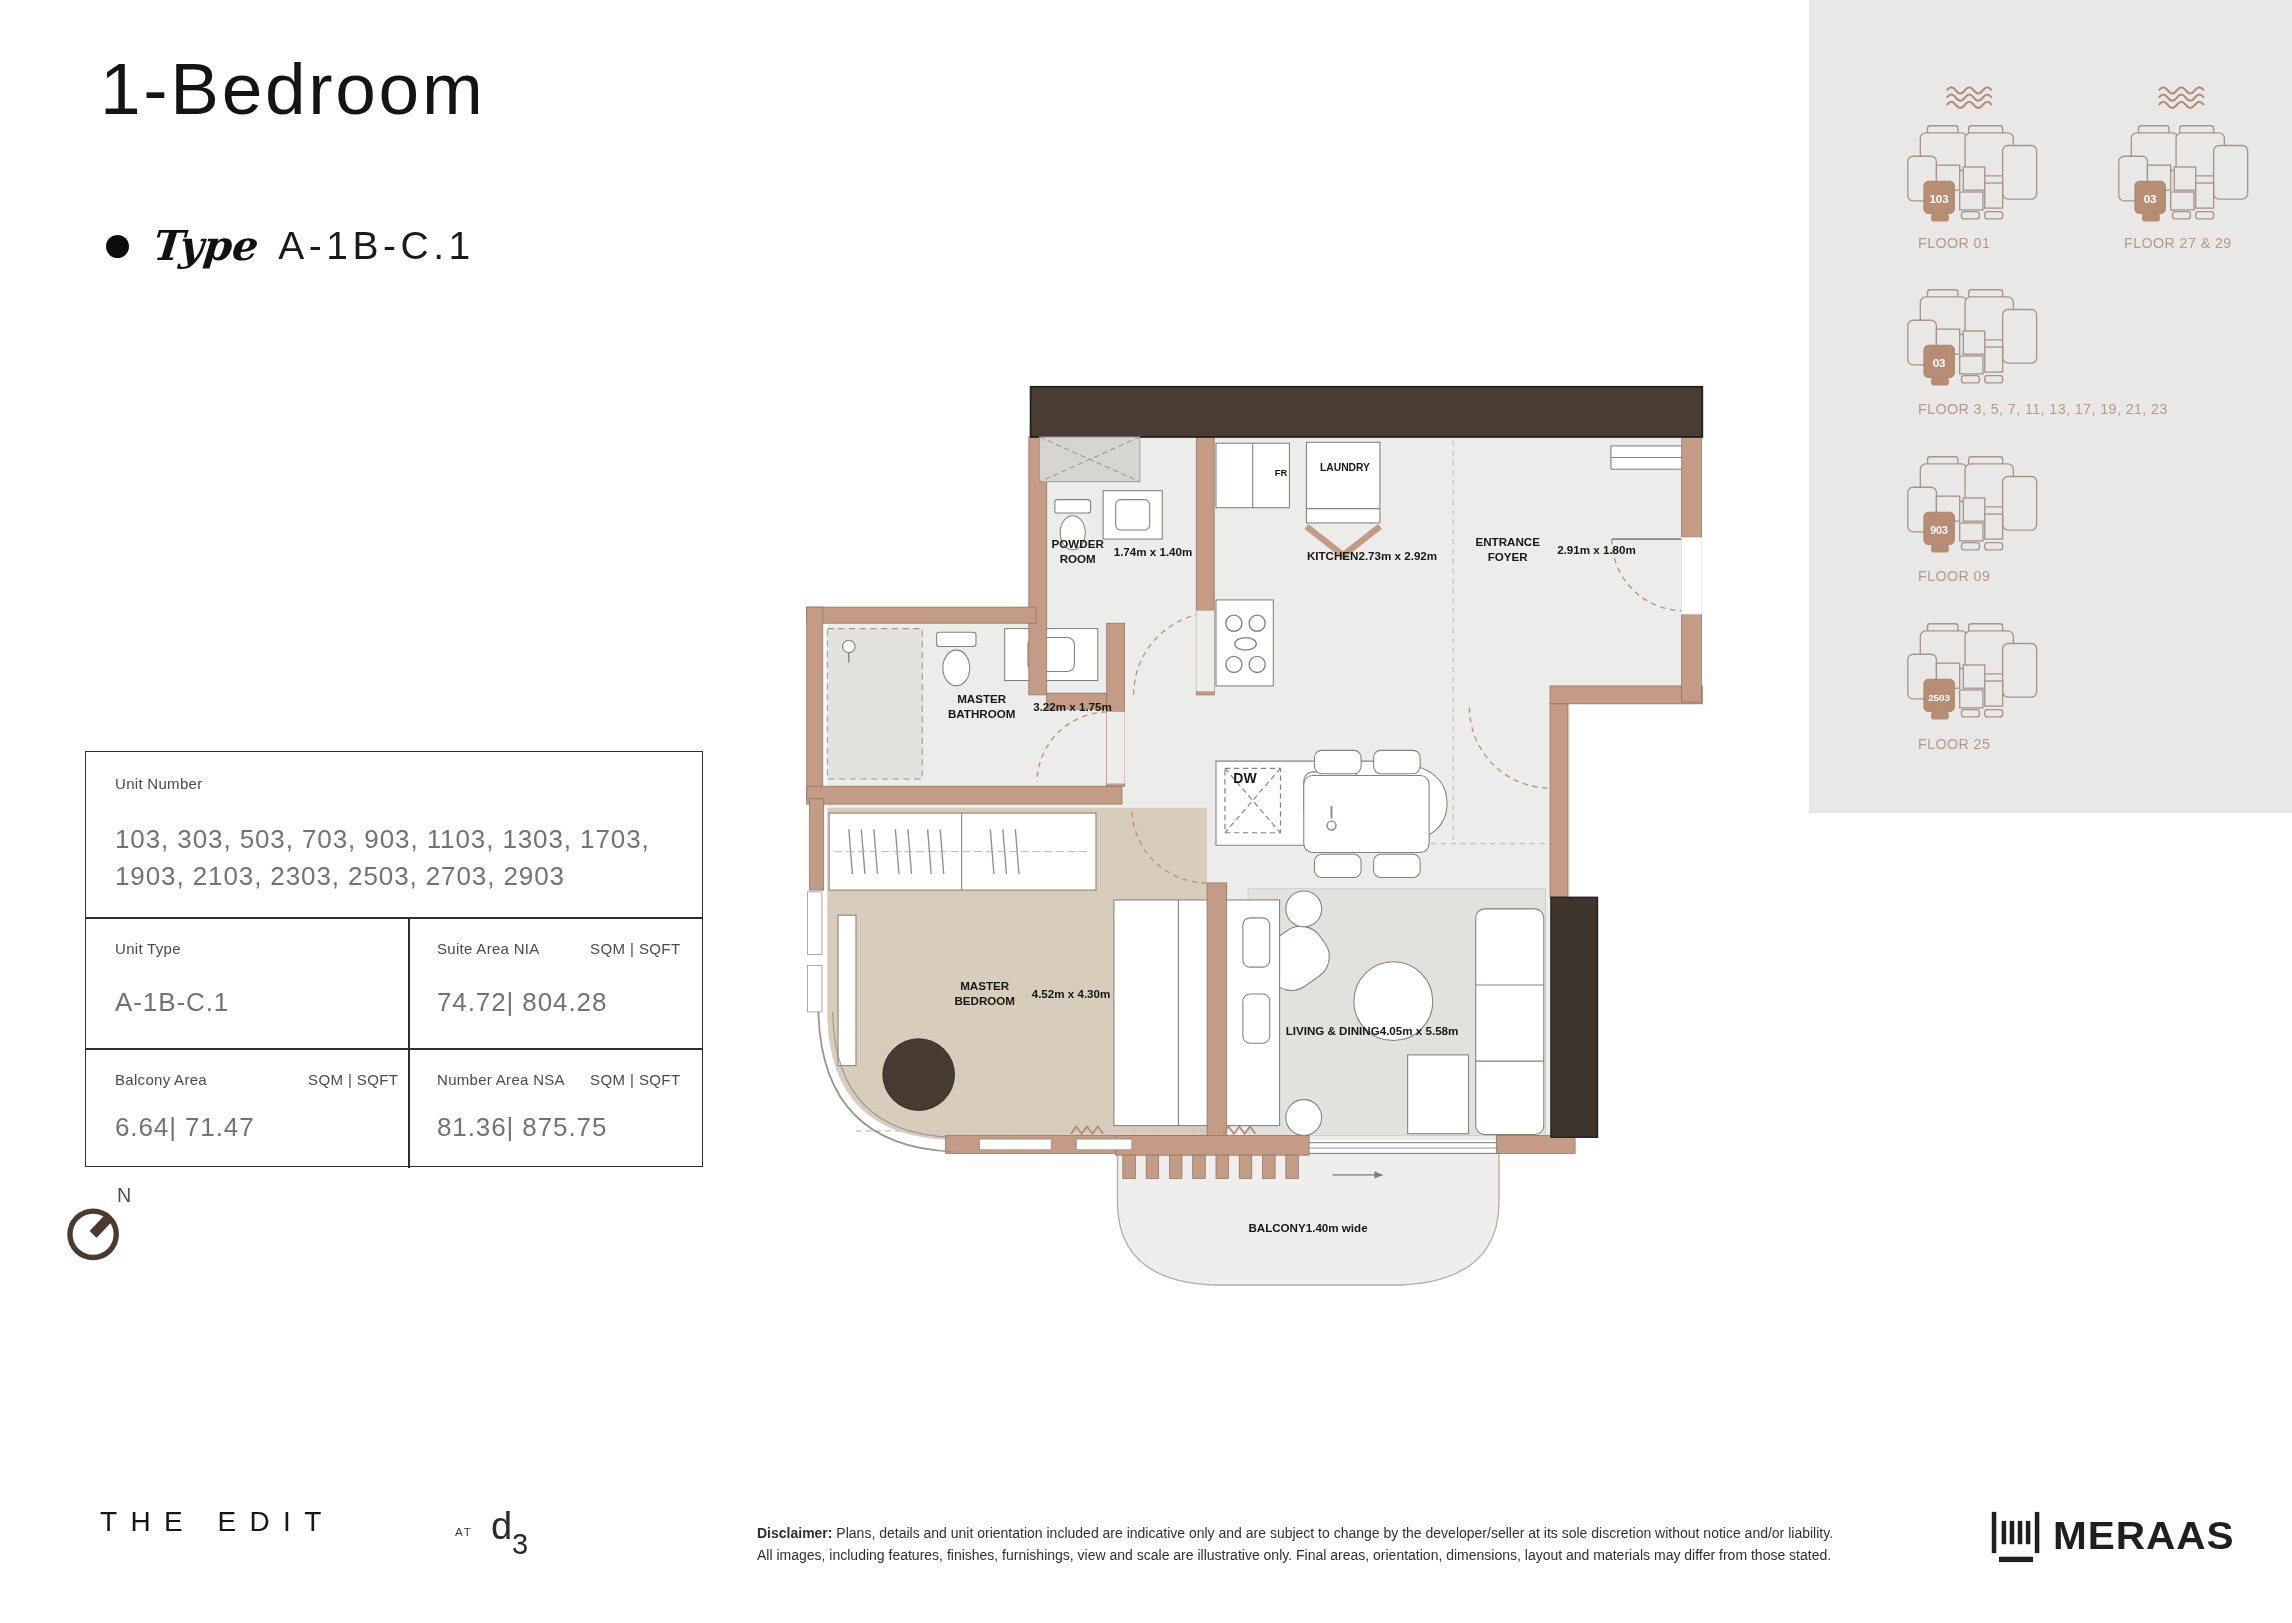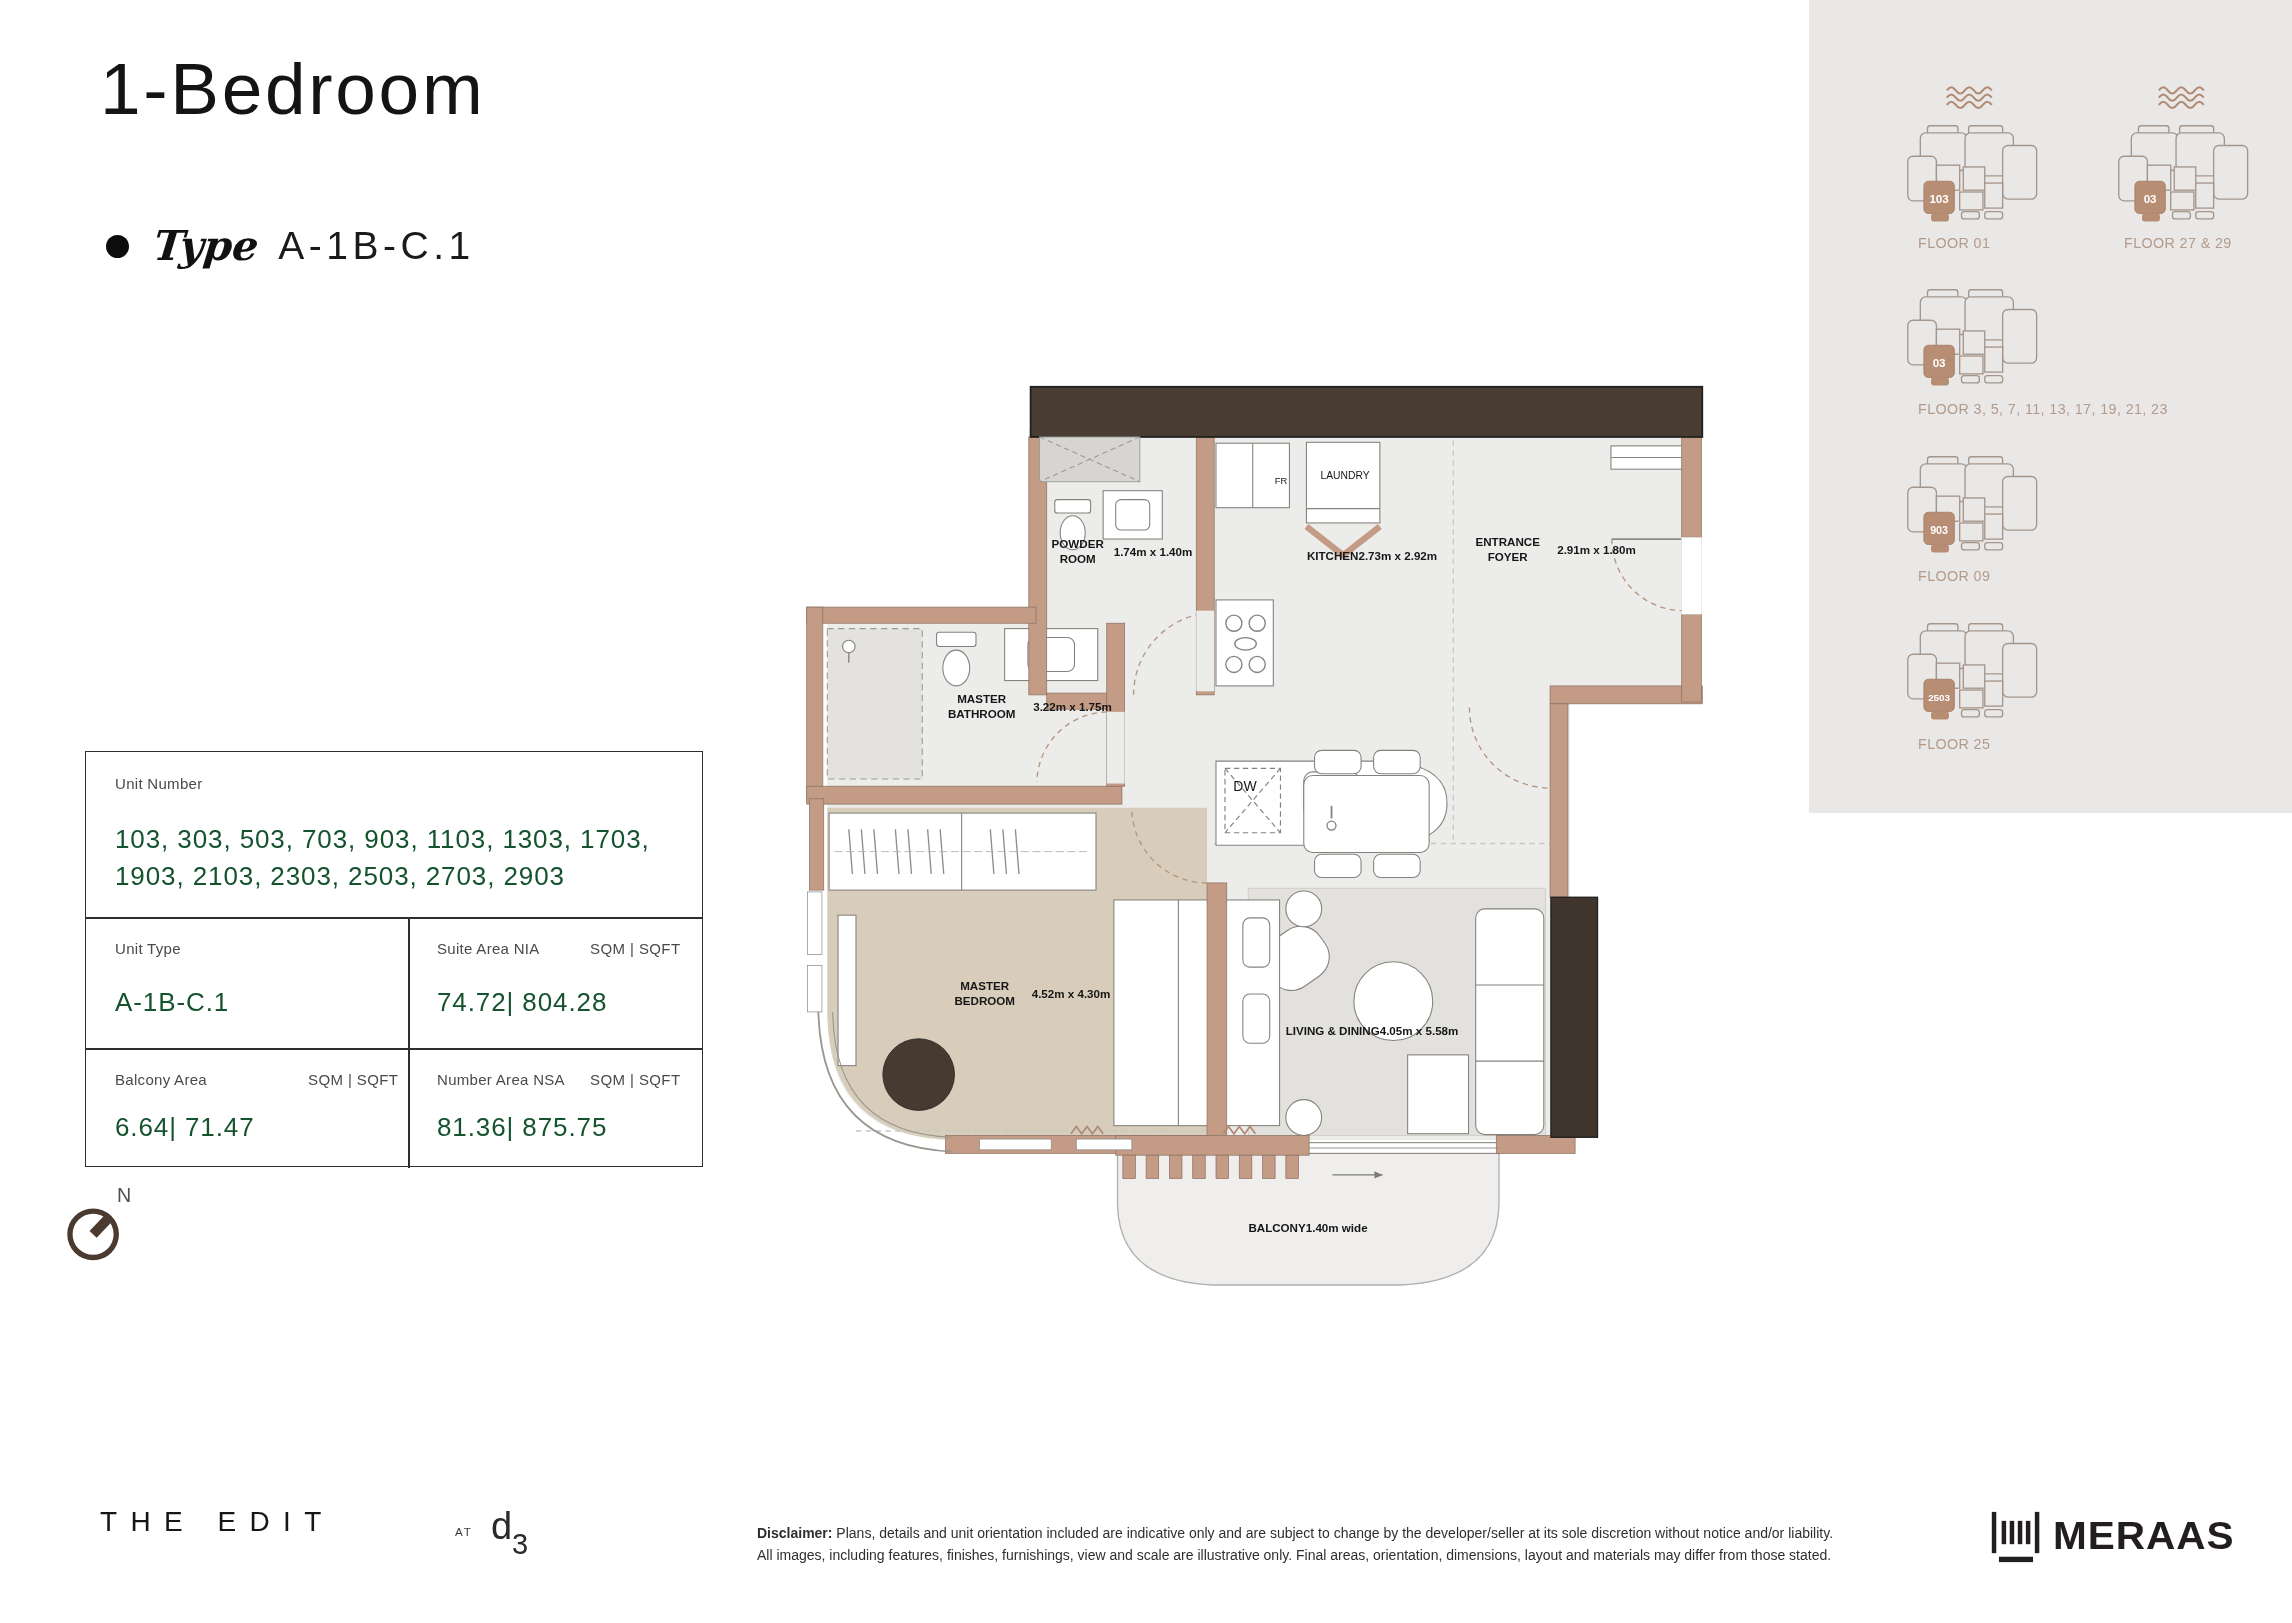--- a/index.html
+++ b/index.html
@@ -9,30 +9,30 @@
   
   .page-title{left:100px;top:47px;font-size:73px;font-weight:200;letter-spacing:2.7px;color:#141414;}
   .type-row{left:106px;top:222px;display:flex;align-items:center;}
   .bullet{width:23px;height:23px;border-radius:50%;background:#0c0c0c;margin-right:25px;}
   .type-script{font-family:"DejaVu Serif",serif;font-style:italic;font-weight:bold;font-size:41px;color:#111;transform:skewX(-6deg);margin-right:19.7px;}
   .type-value{font-size:39px;font-weight:200;letter-spacing:4.5px;color:#1a1a1a;}
 
   
   .info-table{left:85px;top:751px;width:618px;height:416px;border:1.8px solid #2e2e2e;box-sizing:border-box;}
   .tl{position:absolute;font-size:15px;color:#4a4a4a;font-weight:400;letter-spacing:0.3px;}
-  .tv{position:absolute;font-size:26px;color:#14532d;font-weight:300;letter-spacing:0.9px;}
+  .tv{position:absolute;font-size:26px;color:#737373;font-weight:300;letter-spacing:0.9px;}
   .tu{position:absolute;font-size:15px;color:#4a4a4a;letter-spacing:0.4px;}
   .hline1{position:absolute;left:0;top:165px;width:100%;height:1.8px;background:#2e2e2e;}
   .hline2{position:absolute;left:0;top:296px;width:100%;height:1.8px;background:#2e2e2e;}
   .vline{position:absolute;left:322px;top:165px;width:1.8px;height:251px;background:#2e2e2e;}
 
   
   .plabel{position:absolute;transform:translateX(-50%);display:flex;flex-direction:row;align-items:center;text-align:center;font-weight:bold;font-size:11.6px;line-height:1.3;color:#161616;}
   .plabel .dims{font-weight:bold;white-space:nowrap;}
-  .ann{position:absolute;transform:translateX(-50%);font-weight:normal;color:#161616;white-space:nowrap;margin-top:8px;}
+  .ann{position:absolute;transform:translateX(-50%);font-weight:bold;color:#161616;white-space:nowrap;}
 
   
   .sidebar{left:1809px;top:0;width:484px;height:813px;background:#e9e8e6;}
   .kp-label{position:absolute;font-size:14.3px;color:#b49a8b;letter-spacing:0.4px;white-space:nowrap;}
 
   
   .brand{left:100px;top:1506px;font-size:28px;font-weight:300;letter-spacing:13.4px;color:#161616;}
   .brand-at{left:455px;top:1525px;font-size:11.6px;letter-spacing:1.8px;color:#3a3a3a;}
   .d3-d{left:491px;top:1505px;font-size:38px;font-weight:200;color:#2a2a2a;}
   .d3-3{left:512px;top:1528px;font-size:29px;font-weight:200;color:#2a2a2a;}

